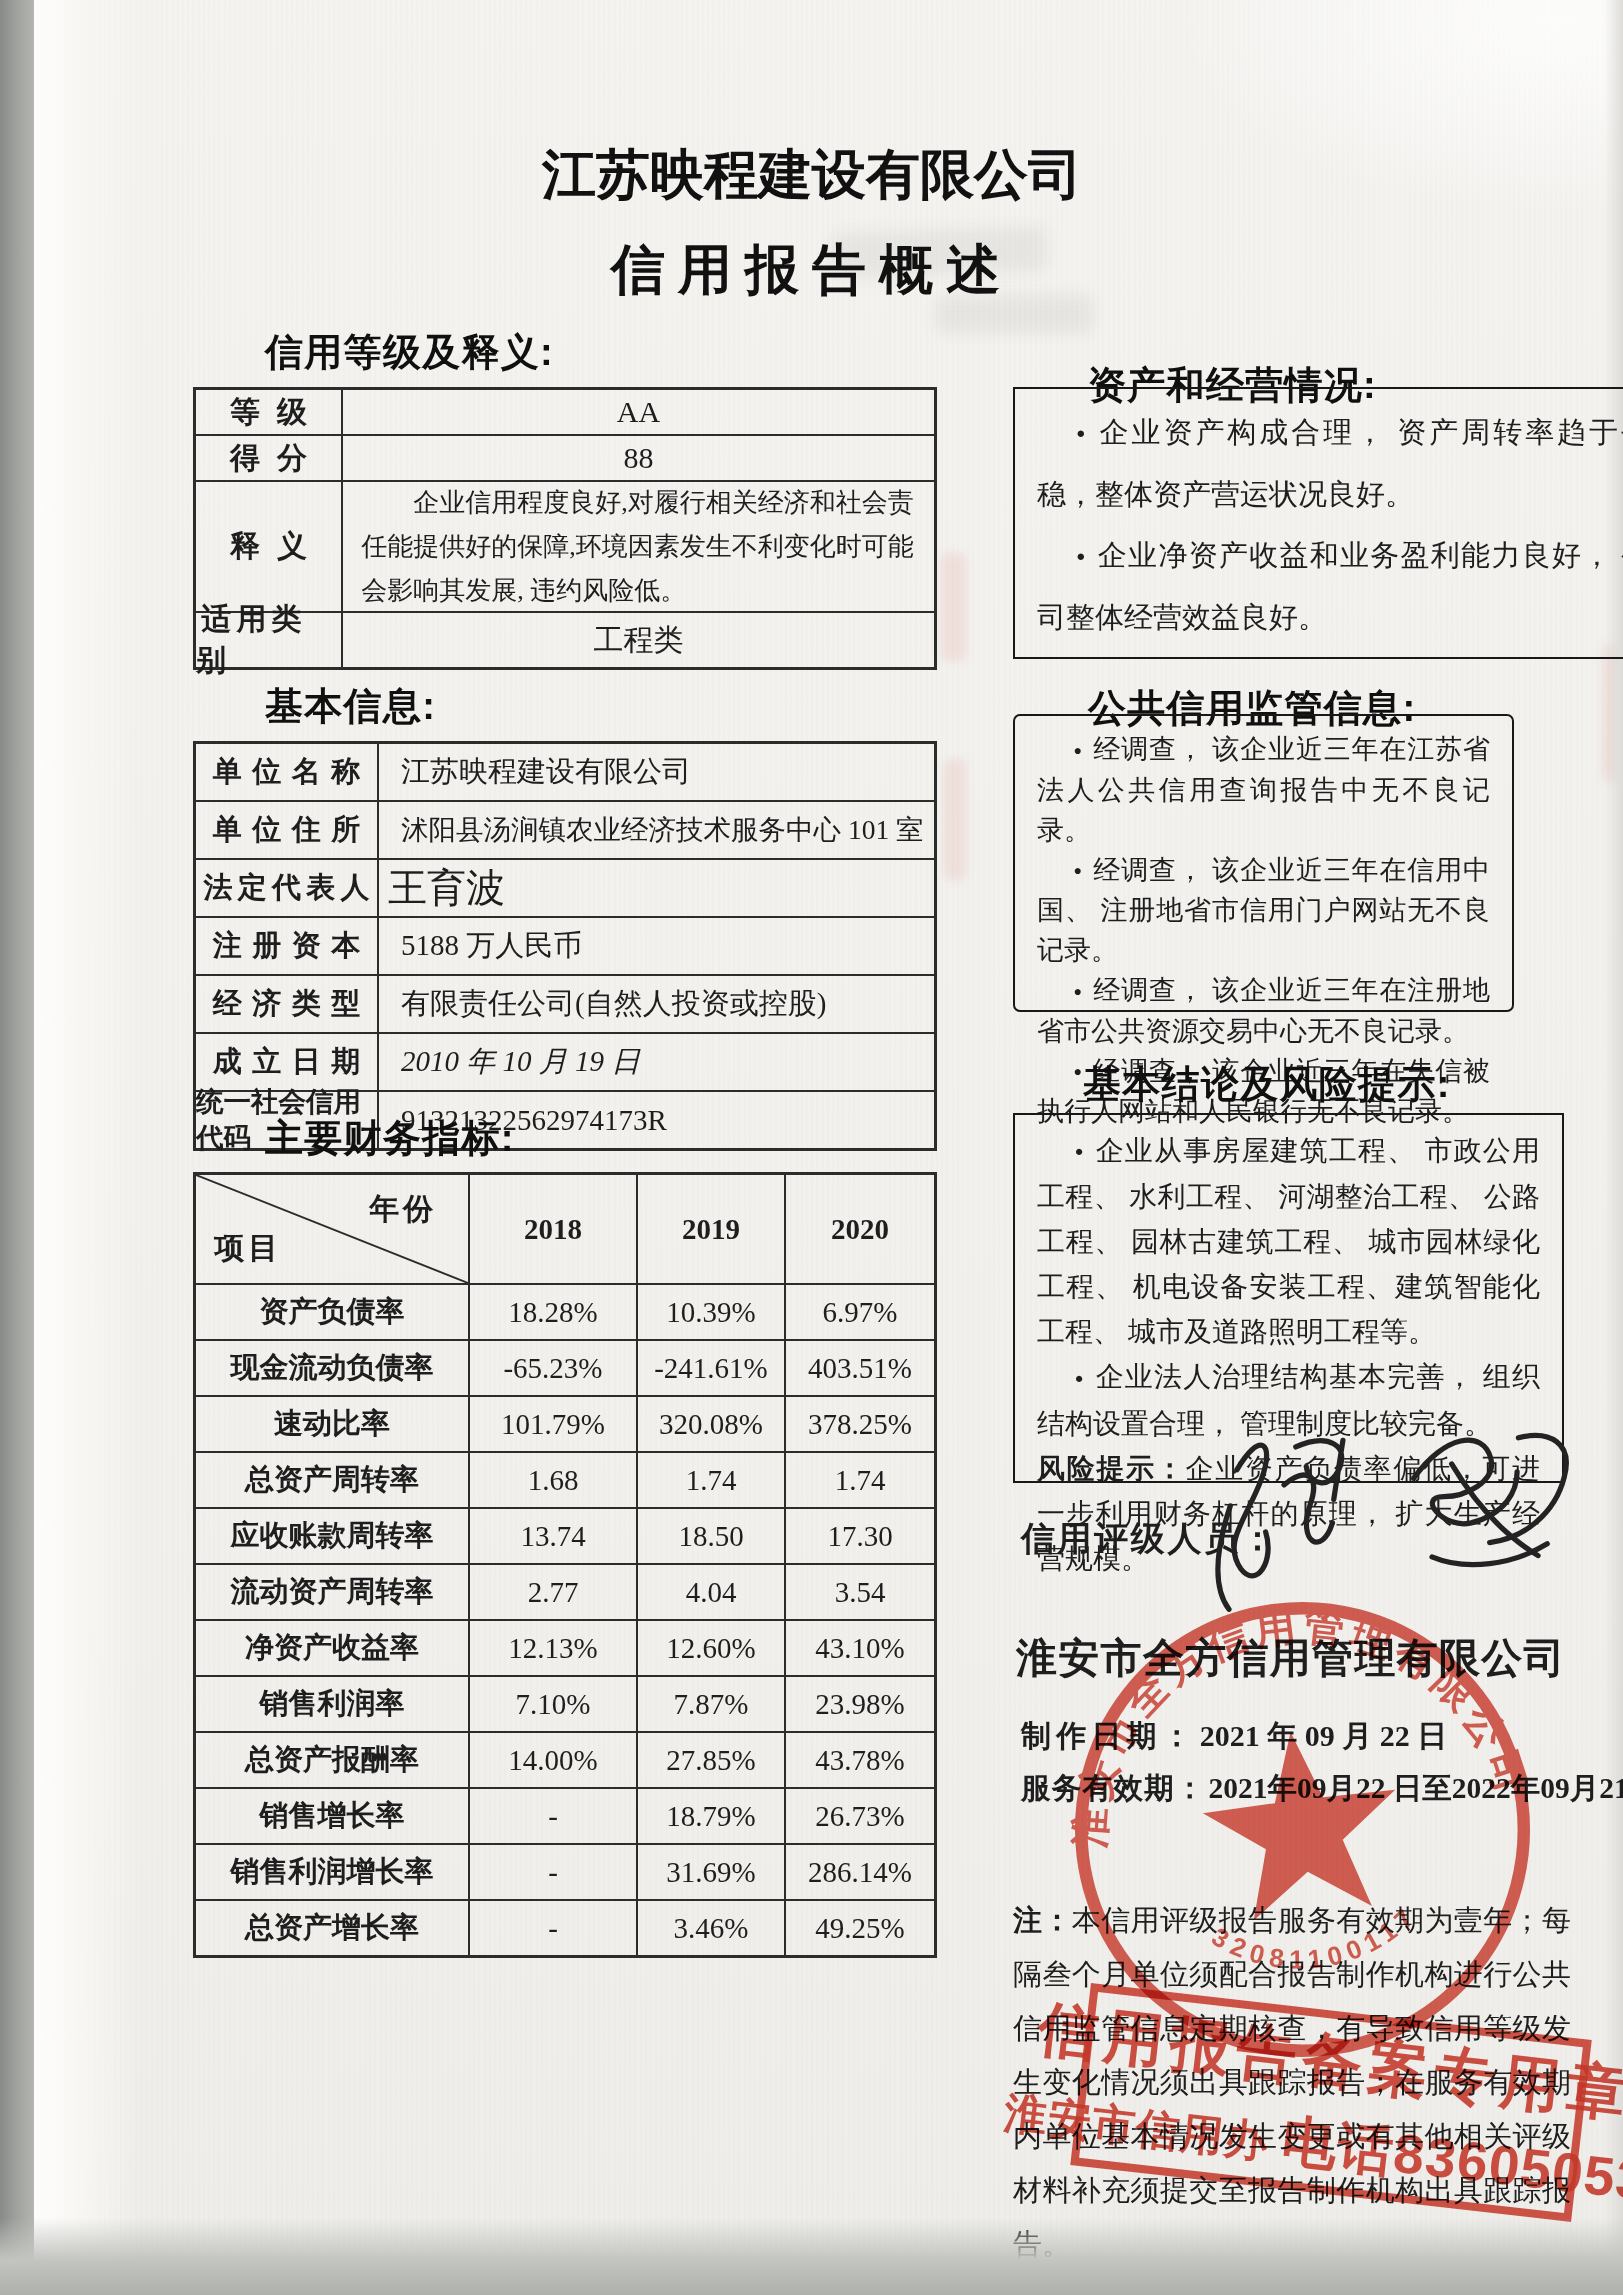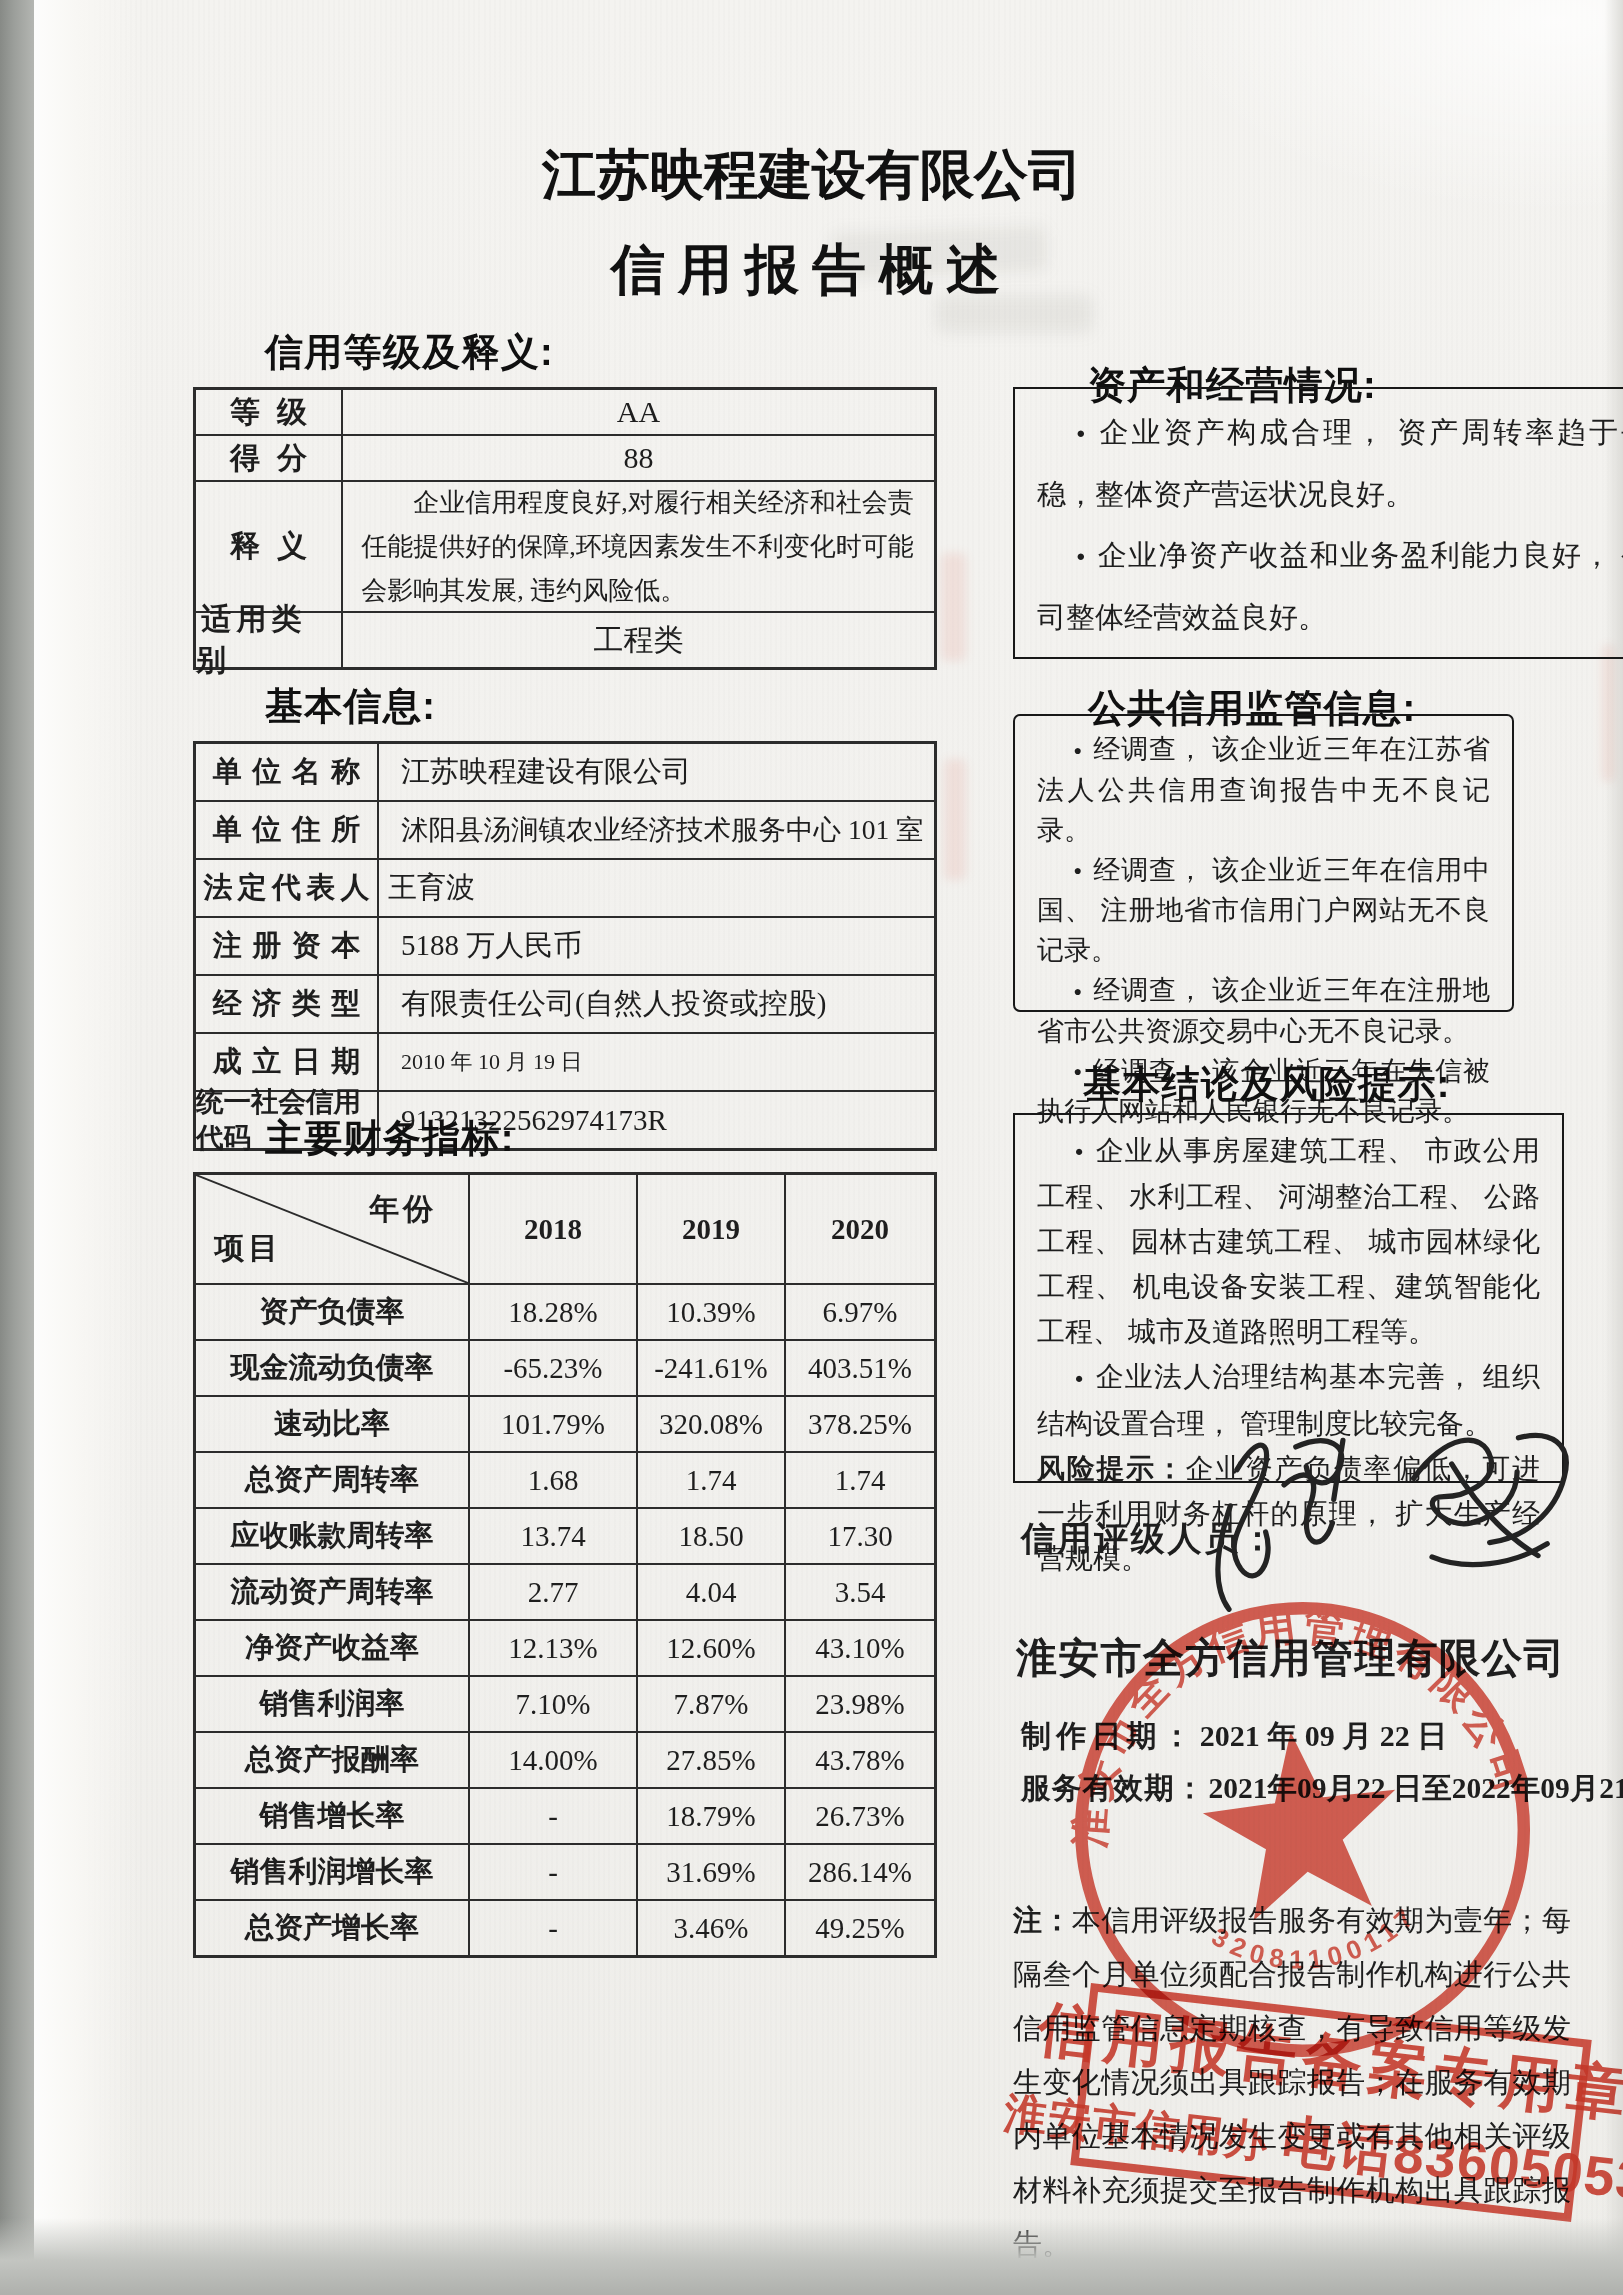--- a/index.html
+++ b/index.html
@@ -105,27 +105,27 @@
   </div>
 
   <div class="abs h-sec" style="left:265px;top:681px;">基本信息:</div>
 
   <div class="abs grid" style="left:193px;top:741px;width:740px;grid-template-columns:183px 1fr;grid-template-rows:repeat(7,58px);font-size:29px;">
     <div class="cell lab ls-l" style="font-size:29px;">单位名称</div>
     <div class="cell val-left" style="font-size:29px;">江苏映程建设有限公司</div>
     <div class="cell lab ls-l" style="font-size:29px;">单位住所</div>
     <div class="cell val-left" style="font-size:27.5px;">沭阳县汤涧镇农业经济技术服务中心 101 室</div>
     <div class="cell lab ls-m" style="font-size:29px;">法定代表人</div>
-    <div class="cell val-left" style="font-size:29px;padding-left:9px;">王育波</div>
+    <div class="cell val-left" style="font-size:39px;padding-left:9px;">王育波</div>
     <div class="cell lab ls-l" style="font-size:29px;">注册资本</div>
     <div class="cell val-left" style="font-size:29px;">5188 万人民币</div>
     <div class="cell lab ls-l" style="font-size:29px;">经济类型</div>
     <div class="cell val-left" style="font-size:29px;">有限责任公司(自然人投资或控股)</div>
     <div class="cell lab ls-l" style="font-size:29px;">成立日期</div>
-    <div class="cell val-left" style="font-size:22px;">2010 年 10 月 19 日</div>
+    <div class="cell val-left" style="font-size:29px;font-style:italic;">2010 年 10 月 19 日</div>
     <div class="cell lab ls-0" style="font-size:27.5px;">统一社会信用代码</div>
     <div class="cell val-left" style="font-size:29px;">91321322562974173R</div>
   </div>
 
   <div class="abs h-sec" style="left:265px;top:1113px;">主要财务指标:</div>
 
   <div class="abs grid fin" style="left:193px;top:1172px;width:740px;grid-template-columns:274px 168px 148px 1fr;grid-template-rows:110px repeat(12,56px);">
     <div class="cell corner">
       <svg viewBox="0 0 419 168" preserveAspectRatio="none">
         <line x1="0" y1="0" x2="419" y2="168" stroke="#2c2c2c" stroke-width="3"></line>

